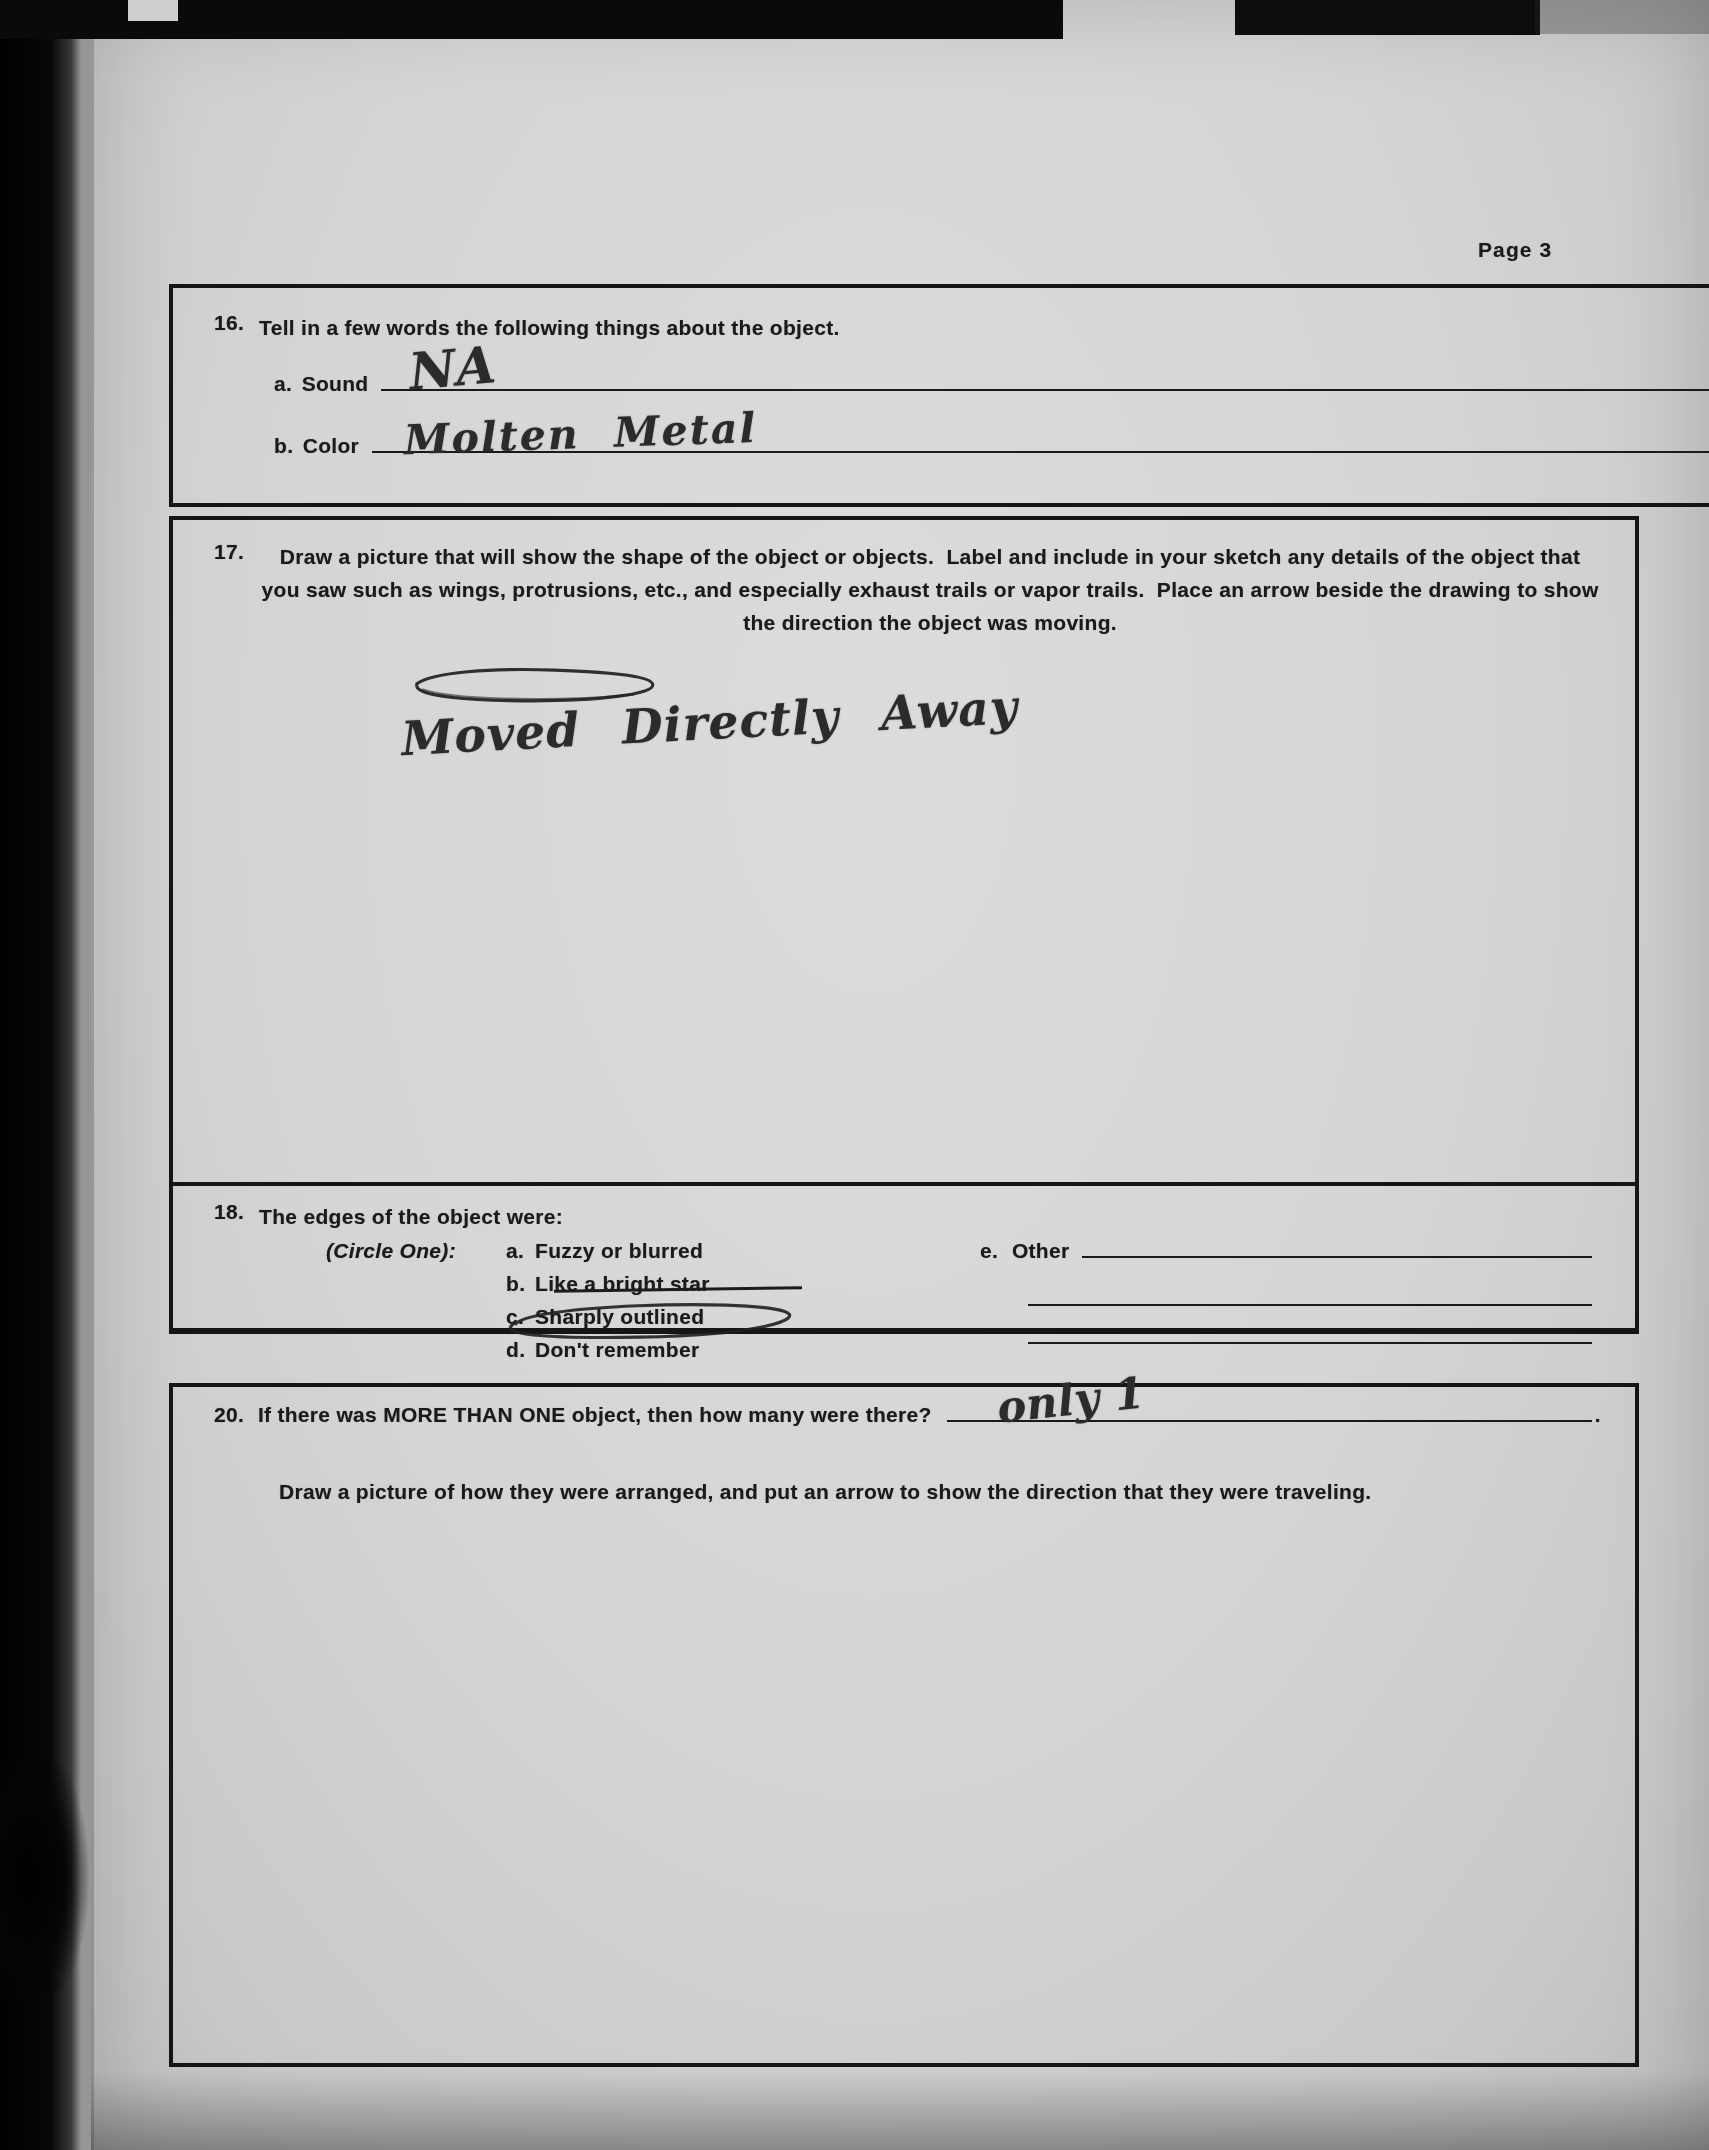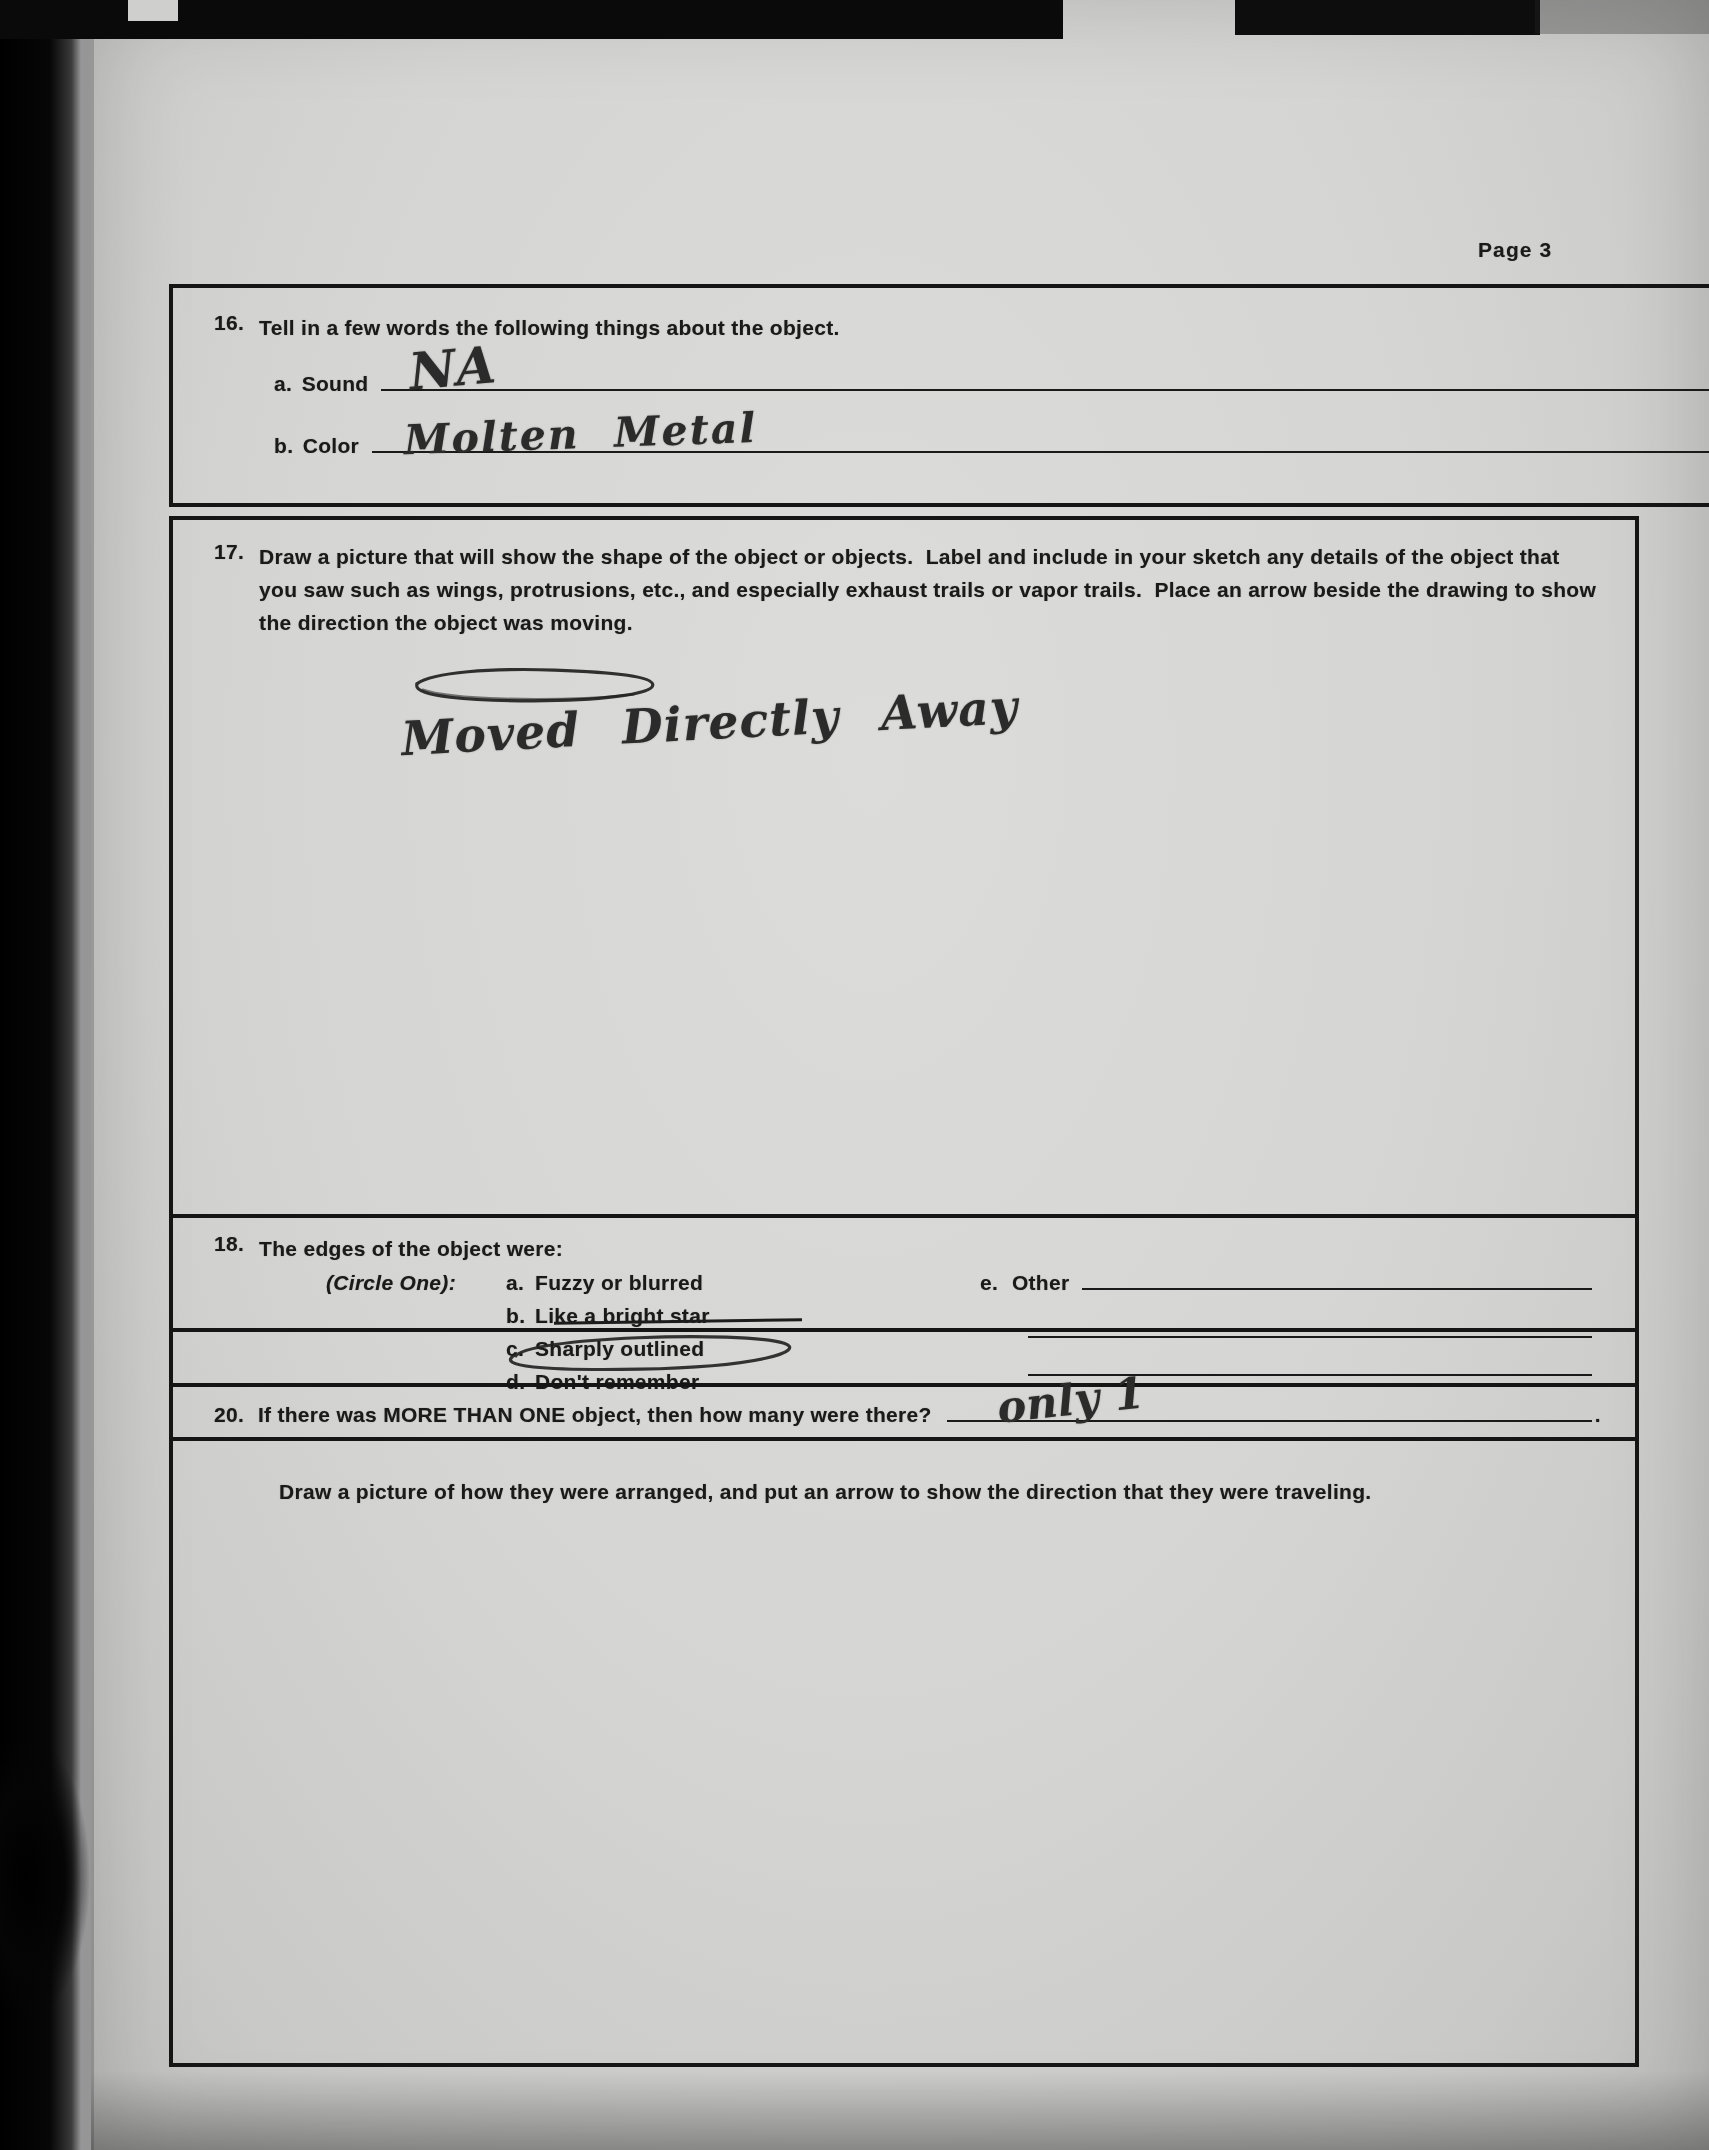--- a/index.html
+++ b/index.html
@@ -27,26 +27,26 @@
     background:linear-gradient(rgba(0,0,0,0), rgba(0,0,0,0.28)); z-index:4;}
 
   .formtext { font-size:21px; font-weight:bold; letter-spacing:0.3px;
     text-shadow:0 0 1.1px rgba(10,10,10,0.35); }
   #page-number { position:absolute; left:1478px; top:238px; font-size:21px; font-weight:bold;
     letter-spacing:1.1px; text-shadow:0 0 1.1px rgba(10,10,10,0.3); z-index:3; }
 
   .box { position:absolute; border:4.2px solid #151515; z-index:2; }
   #box16 { left:169px; top:284px;  width:1636px; height:223px; }
   #box17 { left:169px; top:516px;  width:1470px; height:816px; }
-  #box18 { left:169px; top:1214px; width:1470px; height:227px; }
+  #box18 { left:169px; top:1182px; width:1470px; height:152px; }
   #box19 { left:169px; top:1383px; width:1470px; height:684px; }
 
   .qrow { display:flex; align-items:flex-start; }
   .qnum { flex:0 0 auto; margin-right:15px; }
-  .qtext { white-space:pre-wrap; line-height:33px; }
+  .qtext { white-space:pre-wrap; line-height:33px;text-align:center; }
 
   .fieldrow { display:flex; align-items:baseline; }
   .field-letter { margin-right:9.5px; }
   .field-label  { margin-right:4.2px; }
   .blank { flex:1 1 auto; height:4.2px; border-bottom:2.7px solid #1a1a1a; position:relative; margin-left:8.5px; }
 
   .handwriting { font-family:"DejaVu Serif", serif; font-style:italic; font-weight:bold;
     color:#2b2b2b; text-shadow:0 0 1.6px rgba(30,30,30,0.4); white-space:nowrap; z-index:3; }
 
   

